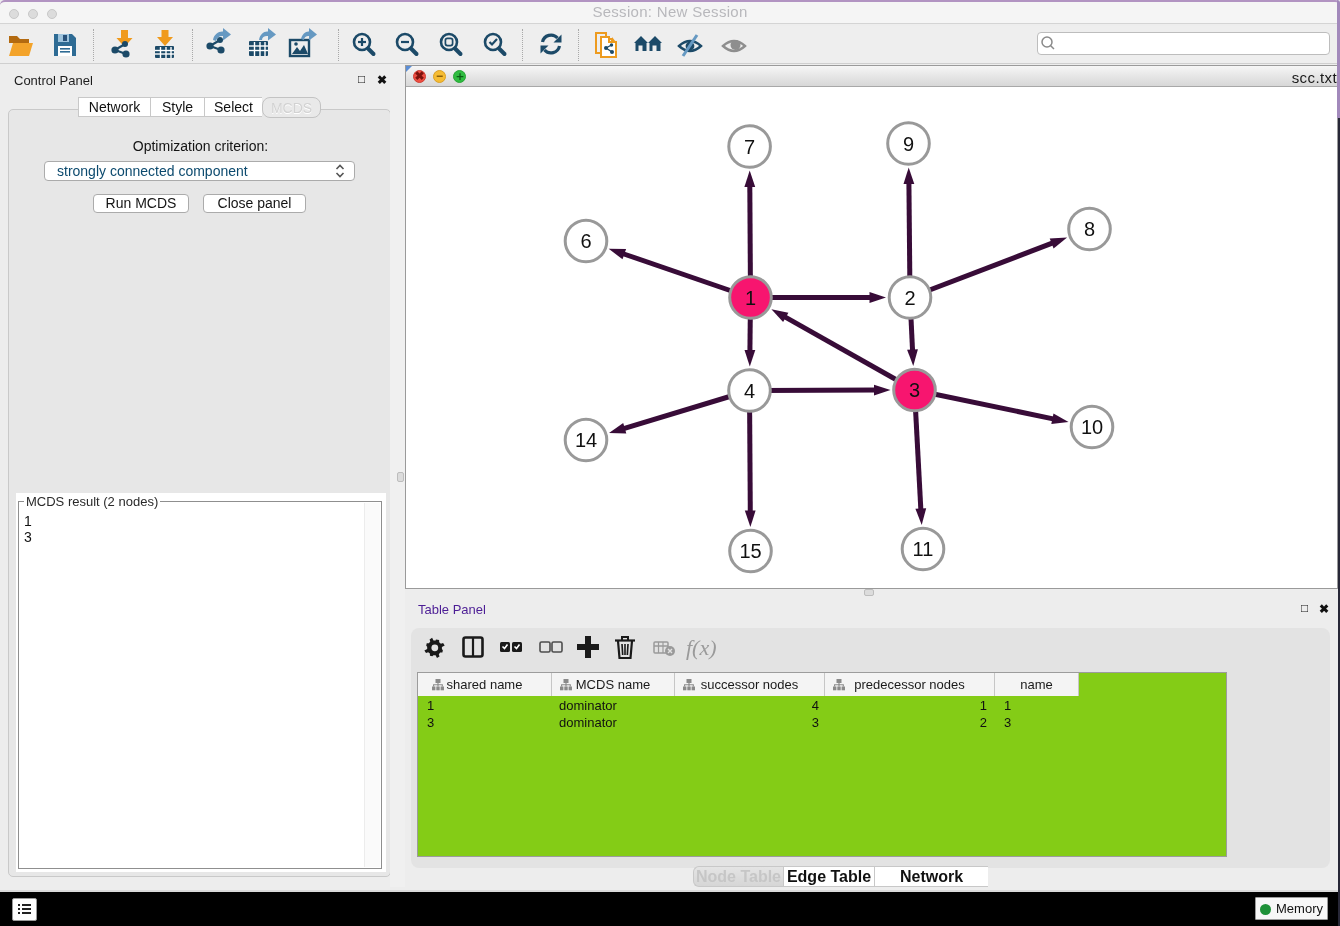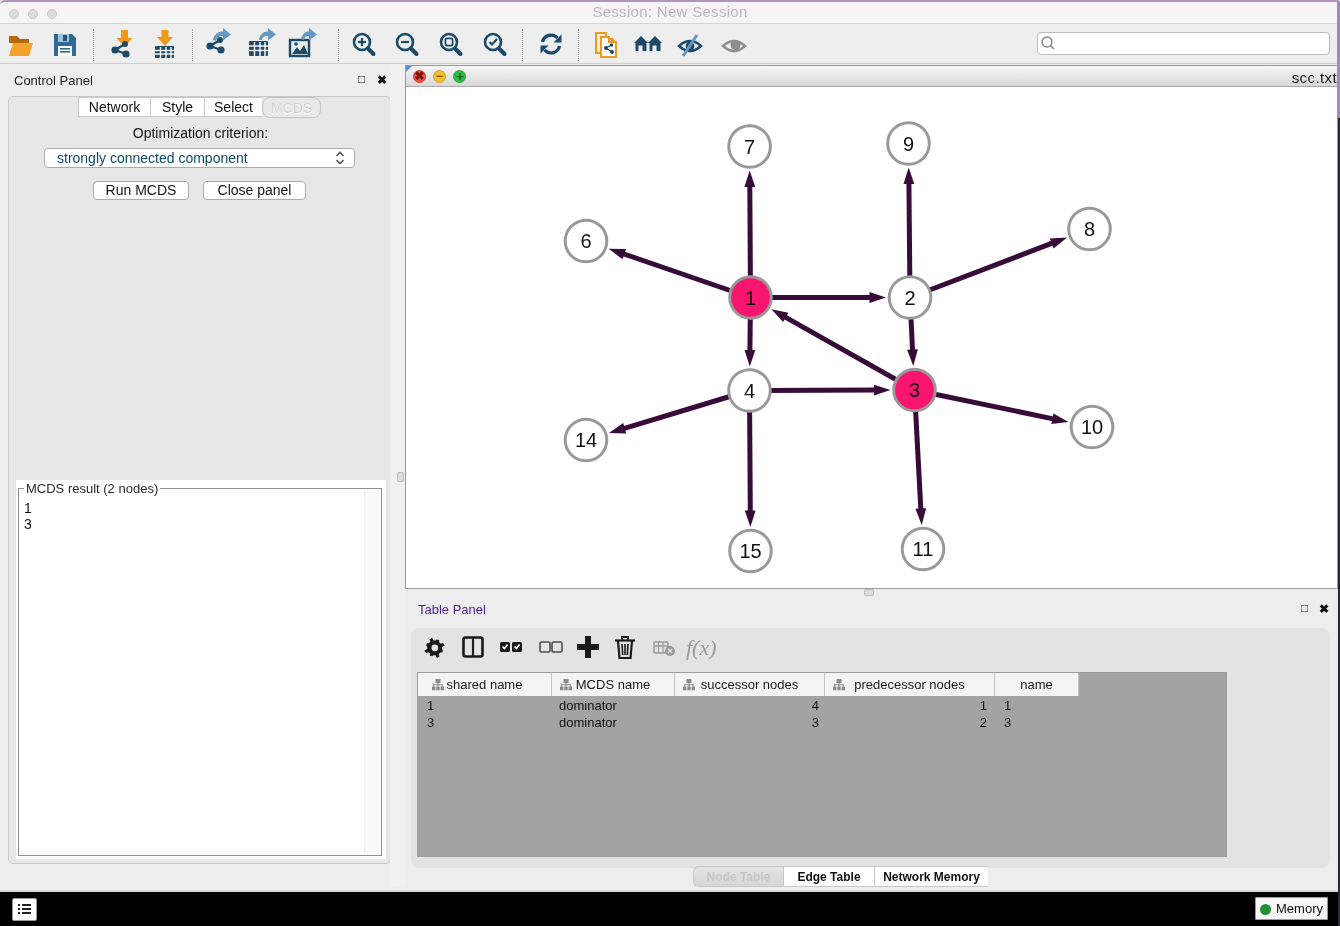--- a/index.html
+++ b/index.html
@@ -22,21 +22,21 @@
   background:#fff; border:1px solid #bdbdbd; border-radius:4px; }
 
 #cpanel { left:0; top:64px; width:390px; height:823px; background:#ededed; }
 #cpanel .hdr { position:absolute; left:14px; top:9px; font-size:13px; color:#1d1d1d; }
 .winbtns { position:absolute; top:9px; font-size:12px; color:#111; }
 #tabs { position:absolute; left:78px; top:33px; height:32px; z-index:3; }
 .tab { float:left; height:20px; line-height:19px; background:#fff; color:#111;
   font-size:14px; text-align:center; border:1px solid #c8c8c8; border-right:none; }
 .tab.sel { background:#e9e9e9; color:#d2d2d2; text-shadow:0 1px 0 #fff;
   border:1px solid #c3c3c3; border-radius:8px; height:21px; line-height:20px;}
-#cpcontent { position:absolute; left:8px; top:32px; width:383px; height:768px;
+#cpcontent { position:absolute; left:8px; top:45px; width:383px; height:768px;
   background:#e7e7e7; border:1px solid #c9c9c9; border-radius:5px;padding-left:30px; }
 #optlabel { position:absolute; left:0; top:28px; width:383px; text-align:center;
   font-size:14px; color:#141414; }
 #combo { position:absolute; left:35px; top:51px; width:311px; height:20px; background:#ffffff;
   border:1px solid #ababab; border-radius:4px; font-size:14px; color:#0c4a6e;
   line-height:18px; padding-left:12px; }
 .btn { position:absolute; top:84px; height:19px; background:#ffffff;
   border:1px solid #ababab; border-radius:4px; font-size:14px; color:#141414;
   text-align:center; line-height:17px; }
 #whitewrap { position:absolute; left:7px; top:383px; width:370px; height:379px; background:#fff; }
@@ -55,27 +55,27 @@
 .mac { position:absolute; top:4px; width:13px; height:13px; border-radius:50%;
   text-align:center; line-height:11.5px; font-size:12px; font-weight:bold; }
 #frametitle { position:absolute; left:0; top:3px; width:931px; text-align:right;
   font-size:15px; letter-spacing:0.4px; color:#1a1a1a; }
 
 #tpanel { left:405px; top:597px; width:935px; height:290px; background:#ededed; }
 #tpanel .hdr { position:absolute; left:13px; top:5px; font-size:13px; color:#4c1d95; }
 #tbox { position:absolute; left:6px; top:31px; width:919px; height:240px;
   background:#e3e3e3; border-radius:8px; }
 #ttable { position:absolute; left:6px; top:44px; width:810px; height:185px;
-  background:#a3a3a3; border:1px solid #9c9c9c; }
+  background:#84cc16; border:1px solid #9c9c9c; }
 .th { position:absolute; top:0; height:23px; background:#f4f4f4; border-right:1px solid #c6c6c6;
   font-size:13px; color:#1a1a1a; text-align:center; line-height:23px; }
 .td { position:absolute; font-size:13px; color:#111; height:16px; line-height:16px; }
 #btabs { position:absolute; left:288px; top:269px; height:21px; }
 .btab { float:left; height:21px; line-height:20px; background:#fff; color:#111;
-  font-size:12px; font-weight:bold; text-align:center; border:1px solid #c8c8c8; border-right:none; }
+  font-size:16px; font-weight:bold; text-align:center; border:1px solid #c8c8c8; border-right:none; }
 .btab.first { border-radius:6px 0 0 6px; }
 .btab.last { border-radius:0 6px 6px 0; border-right:1px solid #c8c8c8; }
 .btab.sel { background:linear-gradient(#e4e4e4,#d6d6d6); color:#c6c6c6; }
 
 #statusbar { left:0; top:890px; width:1340px; height:36px; background:#000000;
   border-top:2px solid #dadada; }
 #memorybtn { position:absolute; right:12px; top:5px; width:73px; height:23px;
   background:#f7f7f7; border:1px solid #9a9a9a; border-radius:1px; font-size:13px;
   color:#111; text-align:center; line-height:21px; }
 #listbtn { position:absolute; left:12px; top:6px; width:25px; height:23px;

